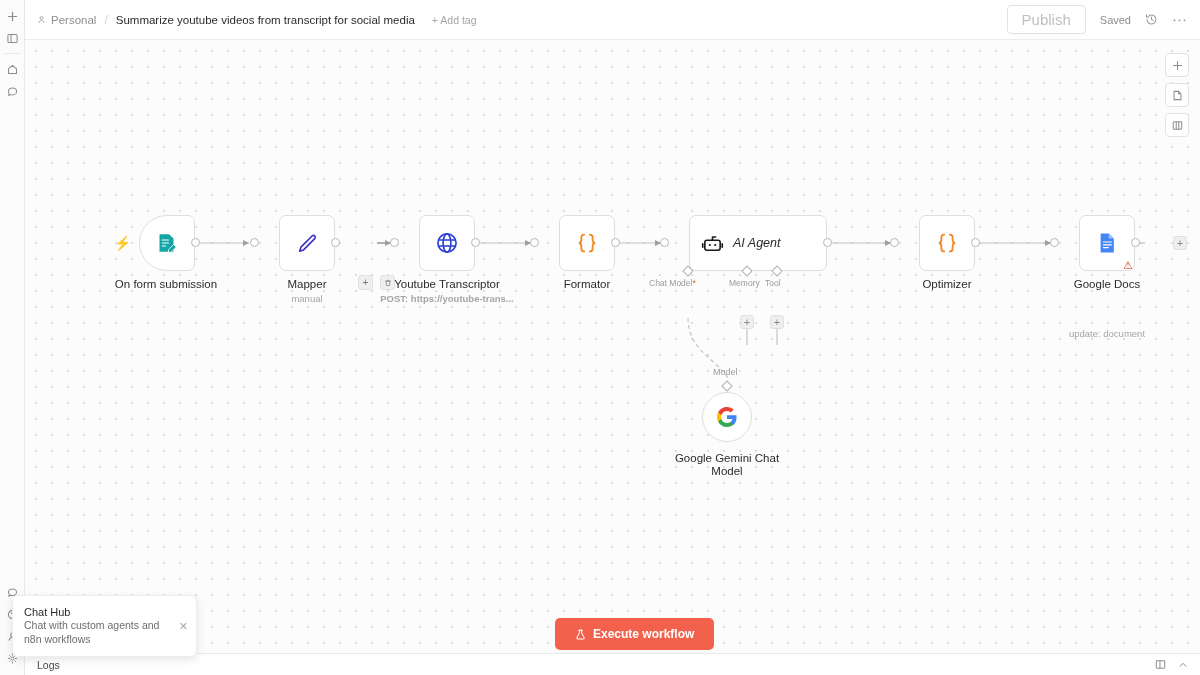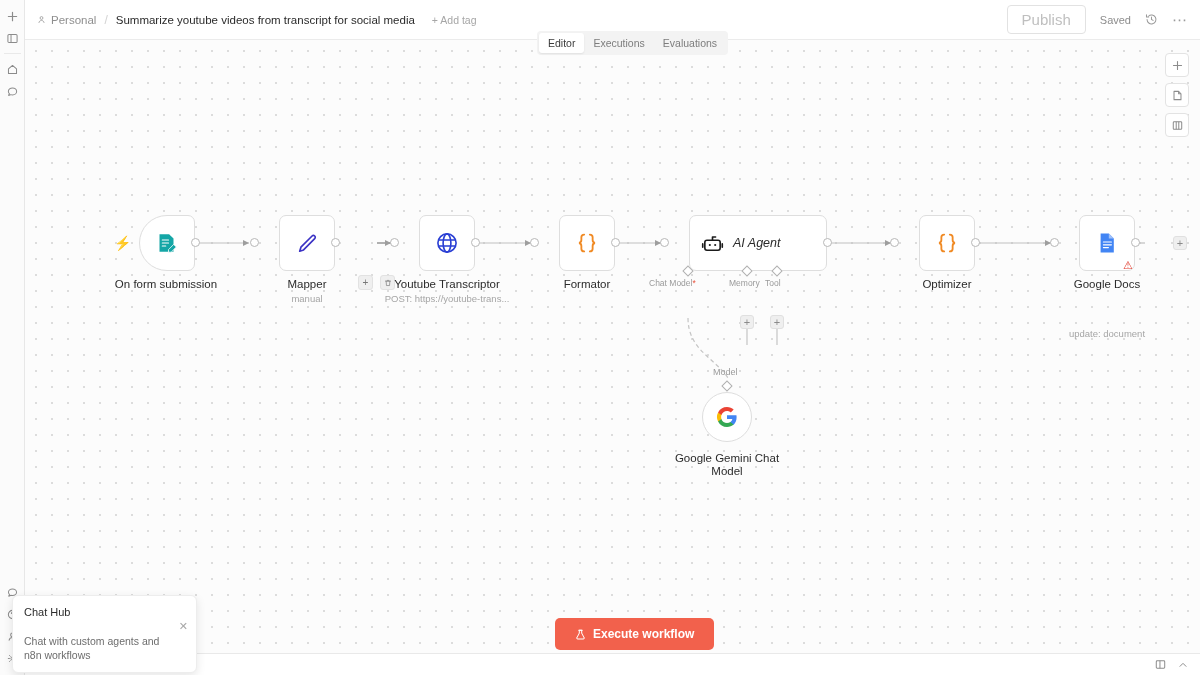--- a/index.html
+++ b/index.html
@@ -124,21 +124,21 @@
     padding: 9px 20px; display: flex; align-items: center; gap: 7px;
     cursor: pointer; font-weight: bold;
   }
 
   
   #chathub {
     position: absolute; left: 12px; top: 595px; width: 185px;
     background: #fff; border: 1px solid #ededed; border-radius: 6px;
     box-shadow: 0 3px 10px rgba(0,0,0,.10); padding: 10px 11px; z-index: 40;
   }
-  #chathub-title { font-size: 11px; color: #2b2b2b; margin-bottom: 16px; }
+  #chathub-title { font-size: 11px; color: #2b2b2b; margin-bottom: 0; }
   #chathub-body { font-size: 10.5px; color: #6d6d6d; line-height: 14px; width: 145px; }
   #chathub-close {
     position: absolute; right: 8px; top: 24px; color: #a8a8a8; font-size: 11px; cursor: pointer;
   }
 
   
   #logsbar {
     position: absolute; left: 25px; top: 653px; width: 1175px; height: 22px;
     background: #fff; border-top: 1px solid #e9e9e9;
     display: flex; align-items: center; padding: 0 12px; z-index: 28;
@@ -225,25 +225,20 @@
         <svg width="13" height="13" viewBox="0 0 14 14" fill="none" stroke="currentColor" stroke-width="1.1">
           <path d="M2.2 7a4.8 4.8 0 1 0 1.5-3.5" stroke-linecap="round"></path>
           <path d="M1.6 1.8v2.4h2.4" stroke-linecap="round" stroke-linejoin="round"></path>
           <path d="M7 4.4V7l1.7 1" stroke-linecap="round"></path>
         </svg>
       </span>
       <span id="dots-btn">⋯</span>
     </div>
   </div>
 
-  <div id="tabs">
-    <div class="tab active">Editor</div>
-    <div class="tab">Executions</div>
-    <div class="tab">Evaluations</div>
-  </div>
 
   <div id="canvas">
 
     <svg id="edges">
       <defs>
         <marker id="arw" markerWidth="6" markerHeight="6" refX="5" refY="3" orient="auto">
           <path d="M0,0.6 L5,3 L0,5.4 z" fill="#9e9e9e"></path>
         </marker>
       </defs>
 
@@ -304,21 +299,21 @@
       <div class="port" style="left:-4px; top:23px;"></div>
       <div class="node-box" style="left:25px; top:0px;">
         <svg width="26" height="26" viewBox="0 0 24 24" fill="none" stroke="#2a3fd4" stroke-width="1.5">
           <circle cx="12" cy="12" r="8.4"></circle>
           <ellipse cx="12" cy="12" rx="3.6" ry="8.4"></ellipse>
           <path d="M3.8 9.2h16.4M3.8 14.8h16.4"></path>
         </svg>
       </div>
       <div class="port" style="left:77px; top:23px;"></div>
       <div class="node-title" style="left:53px; top:63px;">Youtube Transcriptor</div>
-      <div class="node-sub" style="left:53px; top:78px;">POST: https://youtube-trans...</div>
+      <div class="node-sub" style="left:53px; top:78px;font-weight:bold;">POST: https://youtube-trans...</div>
     </div>
 
     <div class="node" style="left:509px; top:175px;">
       <div class="port" style="left:-4px; top:23px;"></div>
       <div class="node-box" style="left:25px; top:0px;">
         <svg width="26" height="26" viewBox="0 0 24 24" fill="none" stroke="#f08a24" stroke-width="1.7" stroke-linecap="round">
           <path d="M9.4 4.2c-2 0-2.6.8-2.6 2.5v2.6c0 1.5-.8 2.4-2.1 2.7 1.3.3 2.1 1.2 2.1 2.7v2.6c0 1.7.6 2.5 2.6 2.5"></path>
           <path d="M14.6 4.2c2 0 2.6.8 2.6 2.5v2.6c0 1.5.8 2.4 2.1 2.7-1.3.3-2.1 1.2-2.1 2.7v2.6c0 1.7-.6 2.5-2.6 2.5"></path>
         </svg>
       </div>

